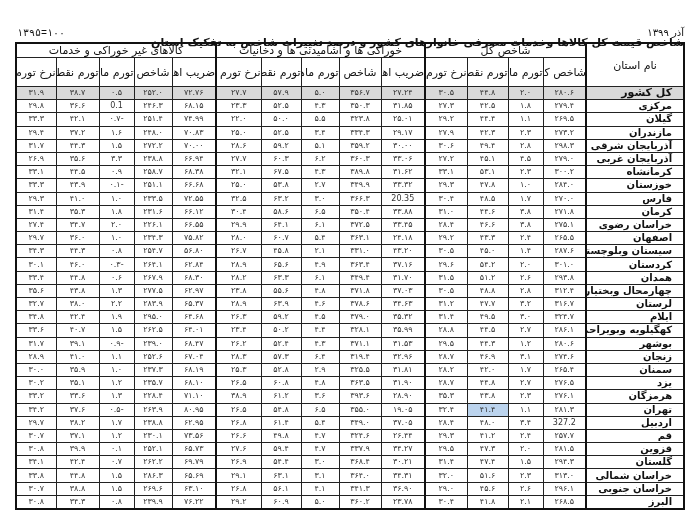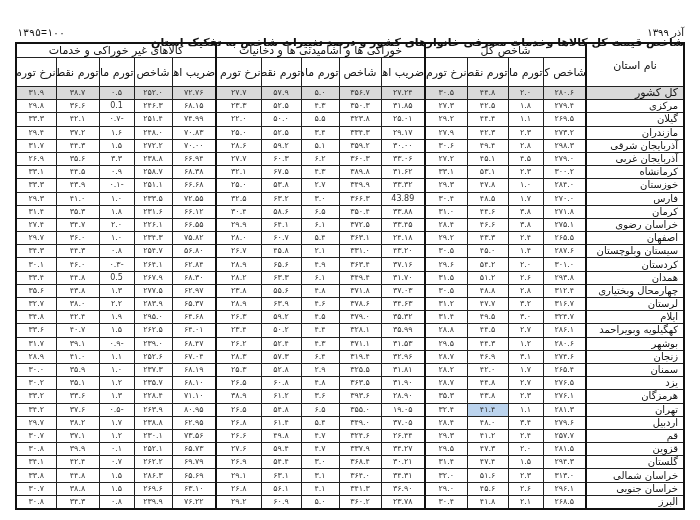--- a/index.html
+++ b/index.html
@@ -6,21 +6,21 @@
   body{width:700px;height:520px;position:relative;overflow:hidden;font-family:"DejaVu Sans",sans-serif;color:#111;}
   .title{position:absolute;right:16px;top:9px;font-size:11px;font-weight:bold;direction:rtl;white-space:nowrap;margin-top:27px;}
   .date{position:absolute;right:16px;top:27px;font-size:10px;font-weight:normal;direction:rtl;}
   .base{position:absolute;left:17px;top:27px;font-size:10px;font-family:Liberation Mono, monospace;}
   table{position:absolute;left:15px;top:42px;width:668px;border-collapse:collapse;direction:rtl;table-layout:fixed;border:2px solid #111;}
   th,td{border:1px solid #222;text-align:center;padding:0;overflow:hidden;white-space:nowrap;}
   th{font-size:11px;font-weight:normal;line-height:13px;margin-left:17px;}
   thead tr.g th{height:12px;}
   thead tr.s th{height:28px;line-height:13px;}
   td{font-size:8px;height:12.2px;line-height:12px;color:#333;}
-  td.prov{text-align:right;padding-right:5px;font-size:10px;color:#111;}
+  td.prov{text-align:right;padding-right:11px;font-size:10px;color:#111;font-weight:bold;}
   tr.total td{background:#d9d9d9;margin-top:12px;}
   tr.total td.prov{font-size:11px;}
   th.sep, td.sep{border-left:2px solid #111;}
   td.hl{background:#bcd4ee;margin-left:31px;}
 </style>
 </head>
 <body>
 
 <div class="title">شاخص قیمت کل کالاها وخدمات مصرفی خانوارهای کشور و درصد تغییرات شاخص به تفکیک استان</div>
 <div class="date">آذر ۱۳۹۹</div>
@@ -204,21 +204,21 @@
         <td>-۰.۱</td>
         <td>۴۳.۹</td>
         <td>۳۳.۳</td>
       </tr>
       <tr>
         <td class="prov sep">فارس</td>
         <td>۲۷۰.۰</td>
         <td>۱.۷</td>
         <td>۴۸.۵</td>
         <td class="sep">۳۰.۴</td>
-        <td>43.89</td>
+        <td>20.35</td>
         <td>۳۶۶.۳</td>
         <td>۳.۰</td>
         <td>۶۳.۲</td>
         <td class="sep">۳۲.۵</td>
         <td>۷۲.۵۵</td>
         <td>۲۳۳.۵</td>
         <td>۱.۰</td>
         <td>۴۱.۰</td>
         <td>۲۹.۳</td>
       </tr>
@@ -313,21 +313,21 @@
         <td>۲.۶</td>
         <td>۵۱.۲</td>
         <td class="sep">۳۱.۵</td>
         <td>۳۱.۷۰</td>
         <td>۳۴۹.۴</td>
         <td>۶.۱</td>
         <td>۶۳.۳</td>
         <td class="sep">۲۸.۲</td>
         <td>۶۸.۳۰</td>
         <td>۲۶۷.۹</td>
-        <td>0.5</td>
+        <td>۰.۶</td>
         <td>۴۴.۸</td>
         <td>۳۳.۴</td>
       </tr>
       <tr>
         <td class="prov sep">چهارمحال وبختیاری</td>
         <td>۳۱۲.۴</td>
         <td>۲.۸</td>
         <td>۴۸.۸</td>
         <td class="sep">۳۰.۵</td>
         <td>۳۷.۰۳</td>
@@ -489,21 +489,21 @@
         <td>۵۴.۸</td>
         <td class="sep">۲۶.۵</td>
         <td>۸۰.۹۵</td>
         <td>۲۶۳.۹</td>
         <td>-۰.۵</td>
         <td>۳۷.۶</td>
         <td>۳۴.۲</td>
       </tr>
       <tr>
         <td class="prov sep">اردبیل</td>
-        <td>۲۷۹.۶</td>
+        <td>327.2</td>
         <td>۳.۴</td>
         <td>۴۸.۰</td>
         <td class="sep">۲۸.۴</td>
         <td>۳۷.۰۵</td>
         <td>۳۴۹.۰</td>
         <td>۵.۴</td>
         <td>۶۱.۴</td>
         <td class="sep">۲۶.۸</td>
         <td>۶۲.۹۵</td>
         <td>۲۳۸.۸</td>

